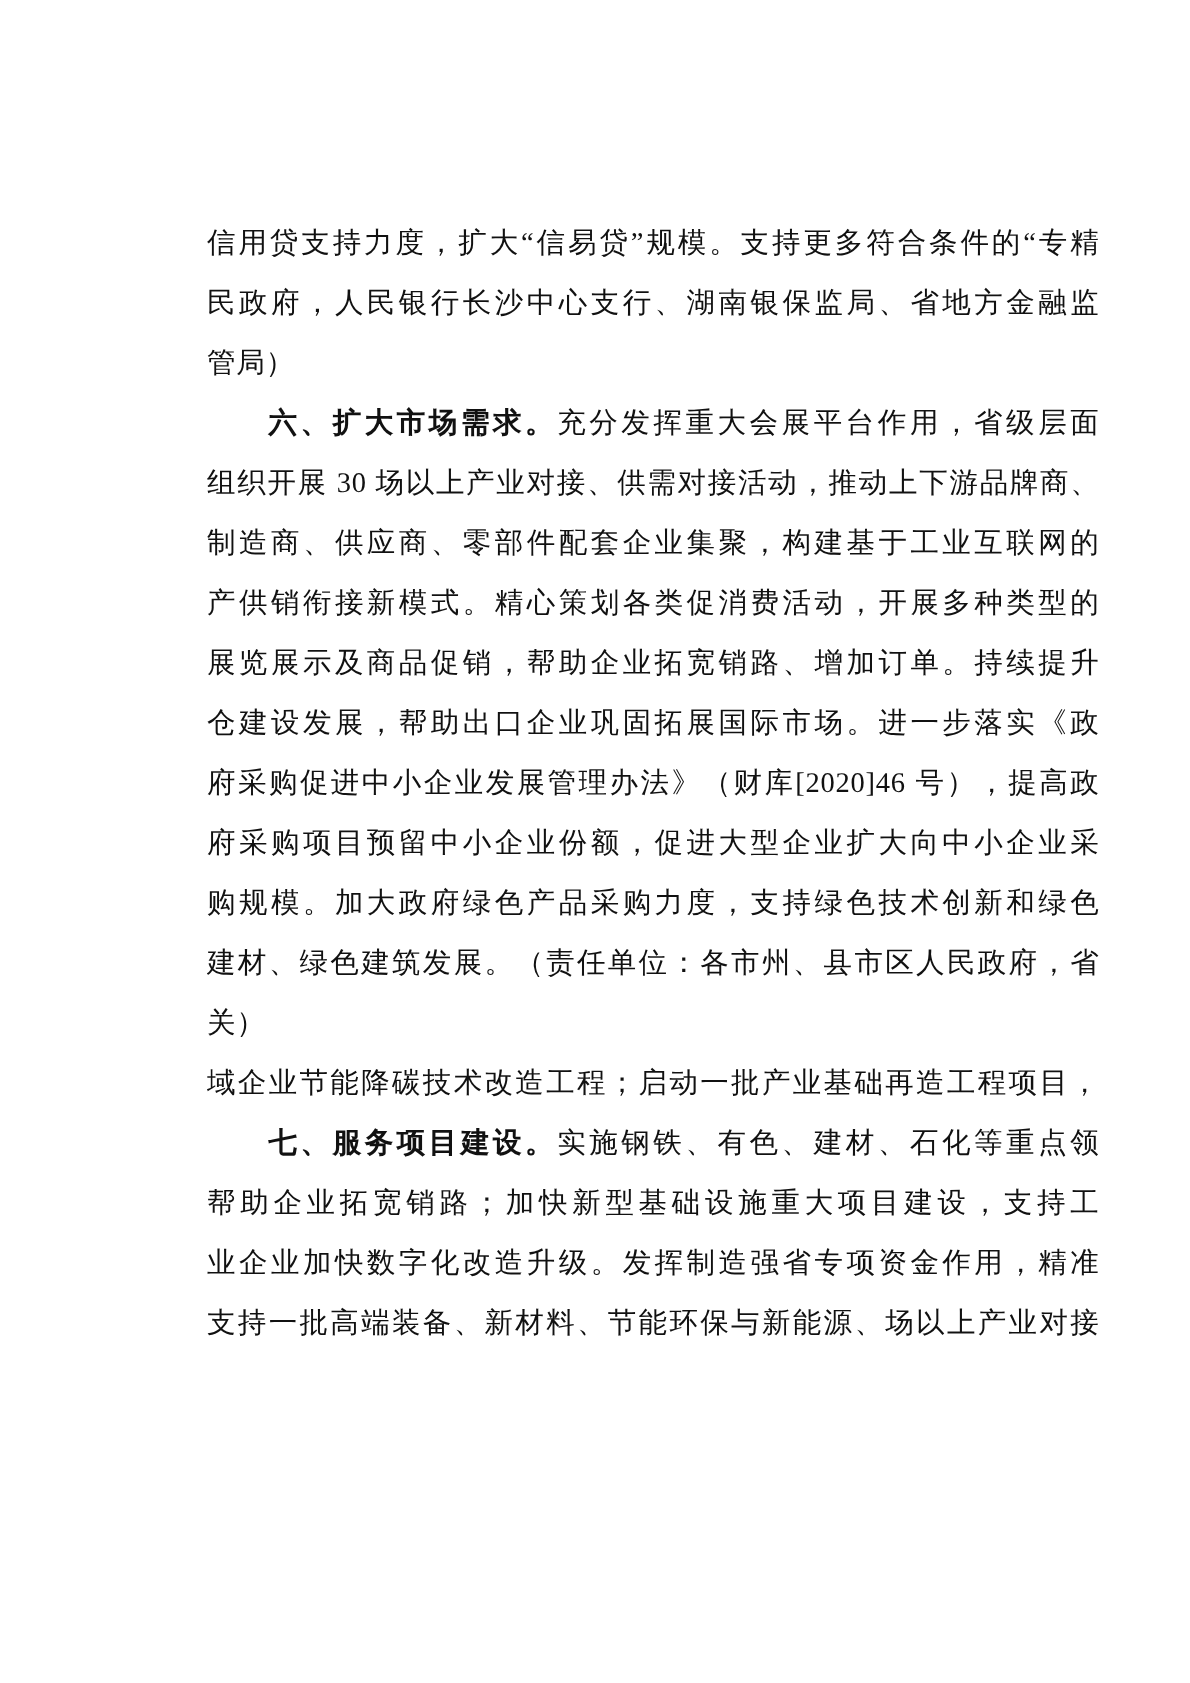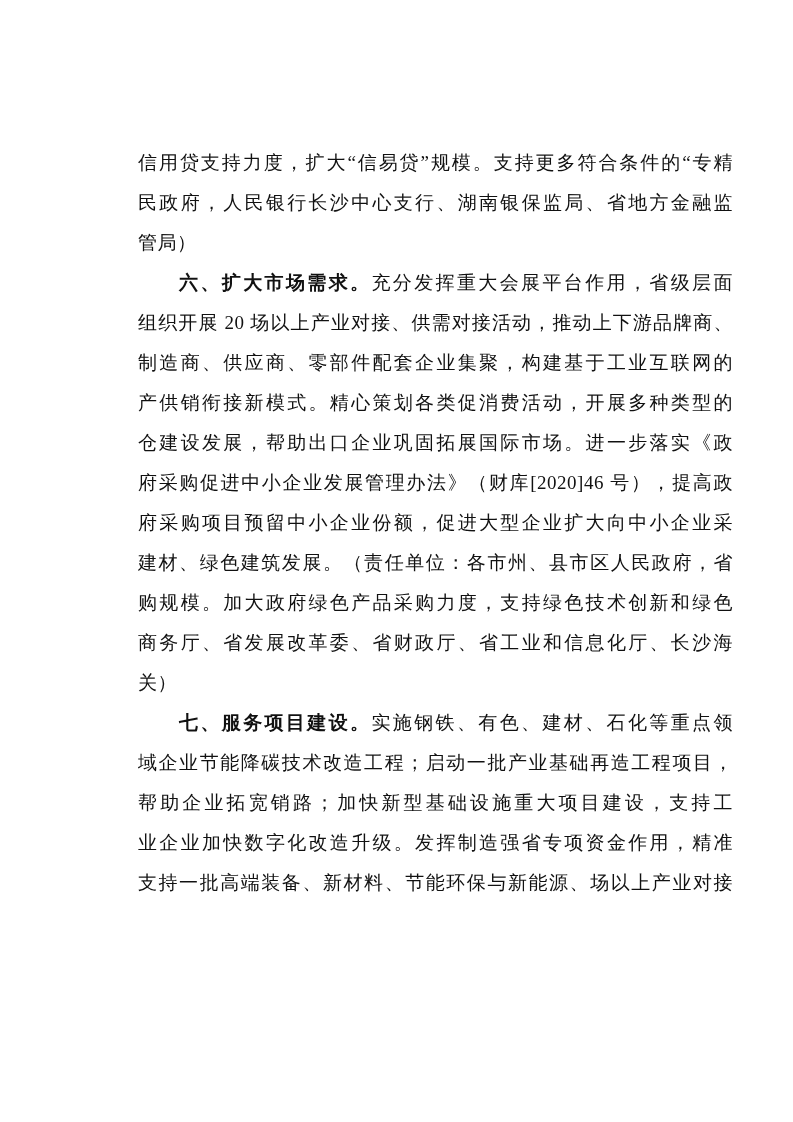--- a/index.html
+++ b/index.html
@@ -65,35 +65,35 @@
 <div class="page">
   <div class="textblock">
 
     <div class="line">信用贷支持力度，扩大“信易贷”规模。支持更多符合条件的“专精</div>
     <div class="line">民政府，人民银行长沙中心支行、湖南银保监局、省地方金融监</div>
     <div class="line para-end">管局）</div>
 
     <div class="line indent">
       <span class="heading">六、扩大市场需求。</span><span>充分发挥重大会展平台作用，省级层面</span>
     </div>
-    <div class="line">组织开展 20 场以上产业对接、供需对接活动，推动上下游品牌商、</div>
+    <div class="line">组织开展 30 场以上产业对接、供需对接活动，推动上下游品牌商、</div>
     <div class="line">制造商、供应商、零部件配套企业集聚，构建基于工业互联网的</div>
     <div class="line">产供销衔接新模式。精心策划各类促消费活动，开展多种类型的</div>
+    <div class="line">展览展示及商品促销，帮助企业拓宽销路、增加订单。持续提升</div>
     <div class="line">仓建设发展，帮助出口企业巩固拓展国际市场。进一步落实《政</div>
     <div class="line">府采购促进中小企业发展管理办法》（财库[2020]46 号），提高政</div>
     <div class="line">府采购项目预留中小企业份额，促进大型企业扩大向中小企业采</div>
+    <div class="line">购规模。加大政府绿色产品采购力度，支持绿色技术创新和绿色</div>
     <div class="line">建材、绿色建筑发展。（责任单位：各市州、县市区人民政府，省</div>
-    <div class="line">购规模。加大政府绿色产品采购力度，支持绿色技术创新和绿色</div>
-    <div class="line">商务厅、省发展改革委、省财政厅、省工业和信息化厅、长沙海</div>
     <div class="line para-end">关）</div>
 
+    <div class="line">域企业节能降碳技术改造工程；启动一批产业基础再造工程项目，</div>
     <div class="line indent">
       <span class="heading">七、服务项目建设。</span><span>实施钢铁、有色、建材、石化等重点领</span>
     </div>
-    <div class="line">域企业节能降碳技术改造工程；启动一批产业基础再造工程项目，</div>
     <div class="line">帮助企业拓宽销路；加快新型基础设施重大项目建设，支持工</div>
     <div class="line">业企业加快数字化改造升级。发挥制造强省专项资金作用，精准</div>
     <div class="line">支持一批高端装备、新材料、节能环保与新能源、场以上产业对接</div>
 
   </div>
 
   <div class="pagenum">
     <span class="dash">–</span><span class="num">5</span><span class="dash">–</span>
   </div>
 </div>

